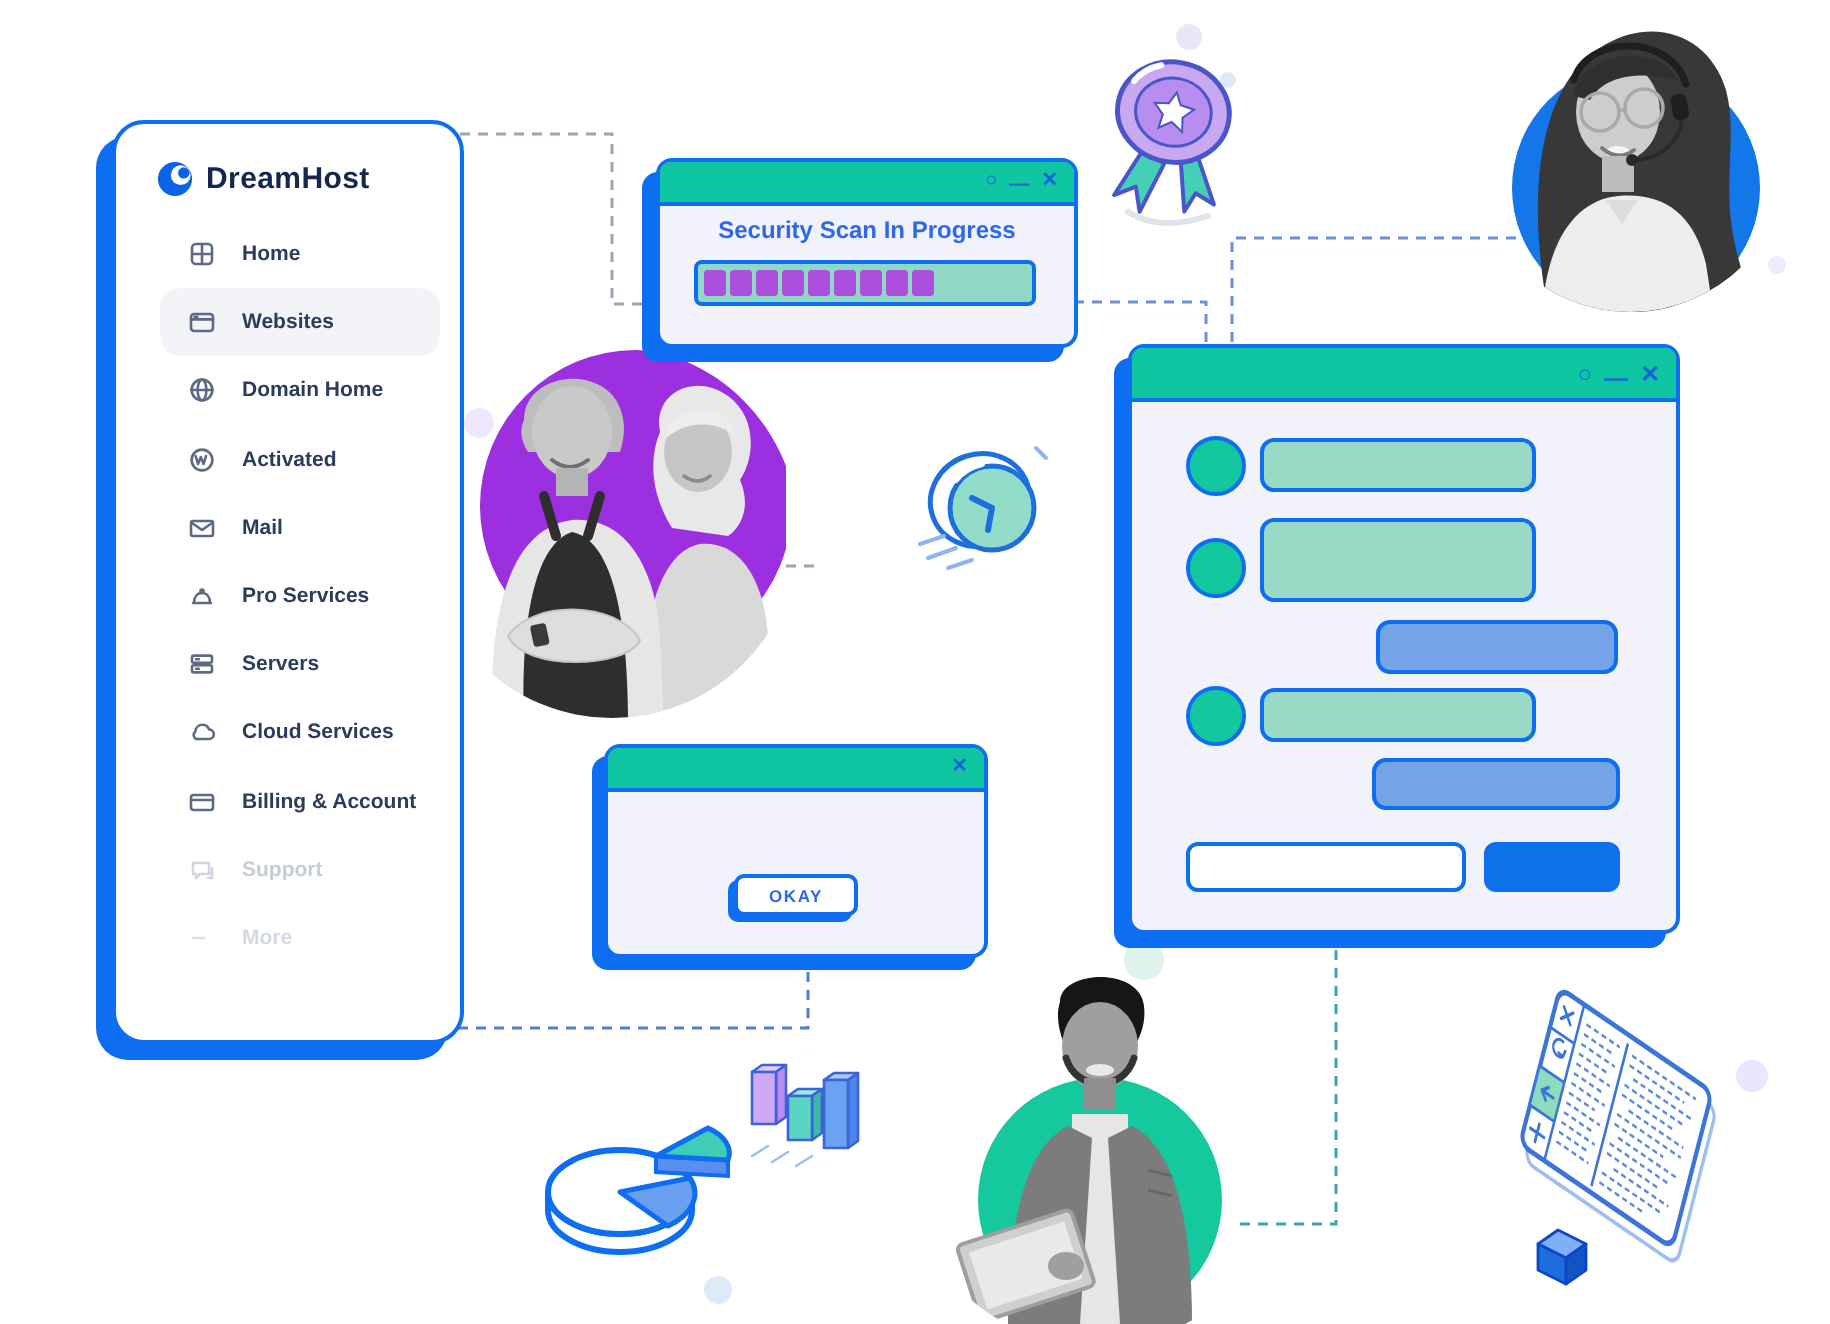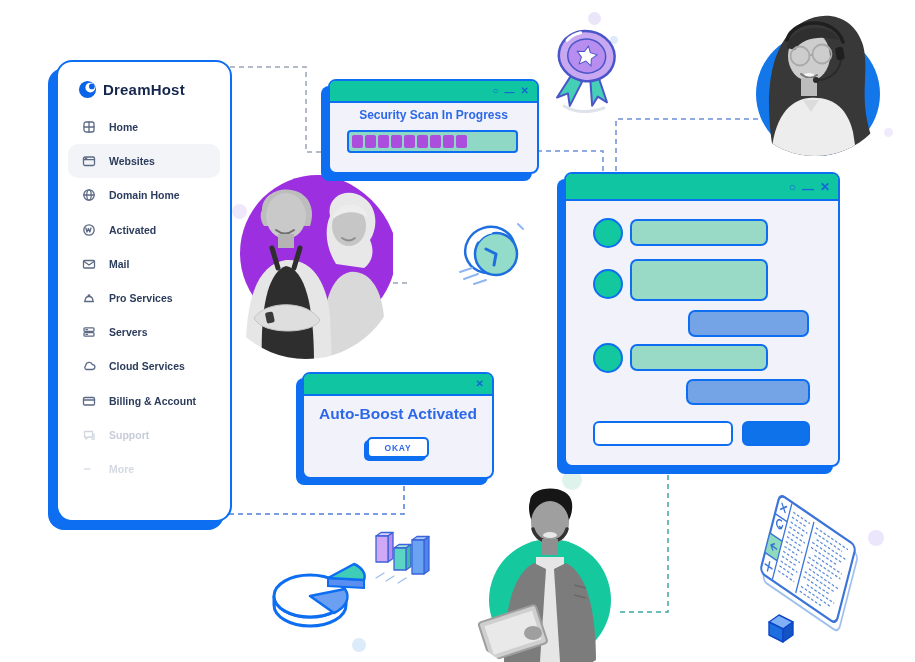--- a/index.html
+++ b/index.html
@@ -6,21 +6,21 @@
   .stage{position:relative;width:915px;height:662px;background:#ffffff;overflow:hidden;
          font-family:"Liberation Sans",sans-serif;margin-left:18px;}
   .dot{position:absolute;border-radius:50%;}
   svg{display:block;}
 
   
   .sidebar{position:absolute;left:38px;top:60px;width:172px;height:458px;background:#fff;
            border:2px solid #0d6ef2;border-radius:16px;box-shadow:-8px 8px 0 0 #0d6ef2;z-index:5;}
   .logo{position:absolute;left:20px;top:18px;display:flex;align-items:center;gap:6px;}
   .logo-text{font-size:15px;font-weight:800;color:#15274d;letter-spacing:.2px;}
-  .menu{position:absolute;left:0;top:48px;right:0;text-align:center;}
+  .menu{position:absolute;left:12px;top:48px;right:0;text-align:center;}
   .mrow{height:34.2px;margin:0 10px;padding-left:14px;display:flex;align-items:center;gap:13px;
         color:#2c3c5c;font-size:10.5px;font-weight:700;cursor:pointer;border-radius:10px;}
   .mrow svg{stroke:#5c6a84;fill:none;stroke-width:1.3;stroke-linecap:round;stroke-linejoin:round;flex:0 0 auto;}
   .mrow.active{background:#f3f4f7;}
   .mrow.m1{color:#b9c0cf;} .mrow.m1 svg{stroke:#c4cad6;}
   .mrow.m2{color:#c6ccd8;} .mrow.m2 svg{stroke:#d0d5e0;}
   .mrow.m3{color:#d3d8e2;} .mrow.m3 svg{stroke:#dadfe8;}
 
   
   .win{position:absolute;background:#f2f3fa;border:2px solid #0d6ef2;border-radius:8px;
@@ -354,17 +354,16 @@
     <div class="bubble teal" style="left:64px;top:170px;width:138px;height:27px;"></div>
     <div class="bubble blue" style="left:120px;top:205px;width:124px;height:26px;"></div>
     <input class="chat-input" style="">
     <div class="send-btn"></div>
   </div>
 
   <div class="win dlg">
     <div class="winbar">
       <span class="ctrl">✕</span>
     </div>
-    <div class="win-title">Auto-Boost Activated</div>
     <div class="okay">OKAY</div>
   </div>
 
 </div>
 
 </body></html>

